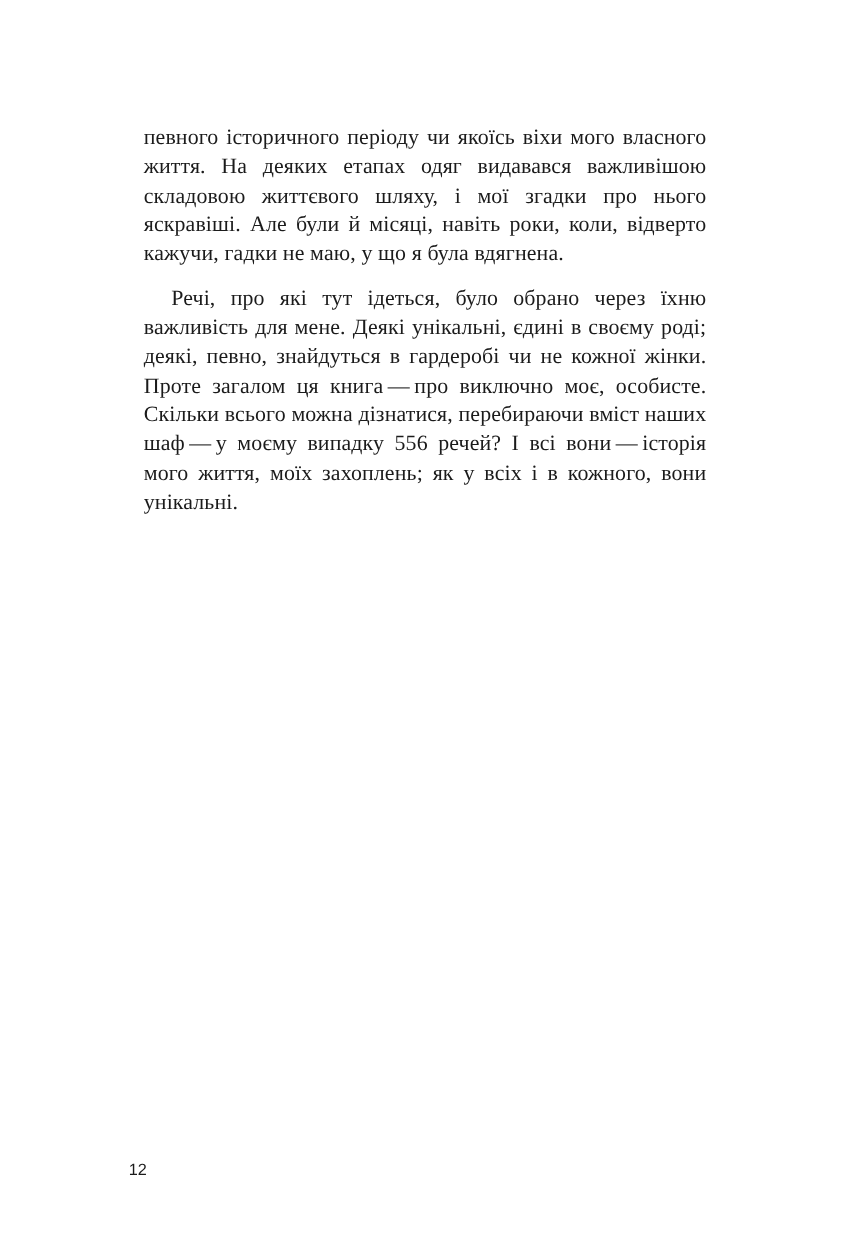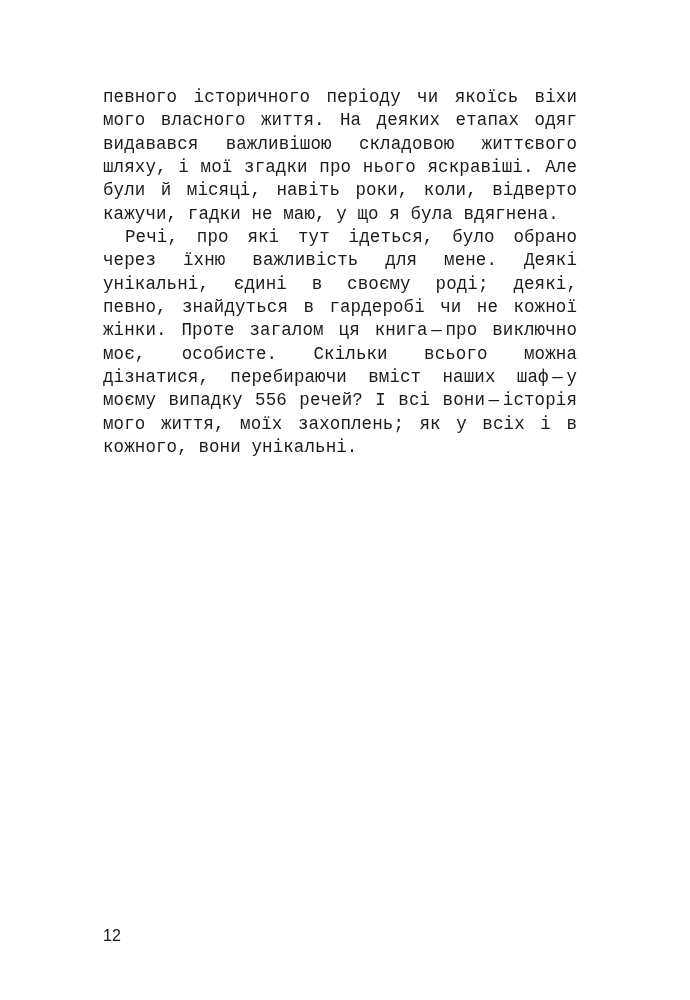--- a/index.html
+++ b/index.html
@@ -24,33 +24,32 @@
     top: 86px;
     width: 474px;
     color: #1b1b1b;
     font-family: "Liberation Serif", "DejaVu Serif", serif;
     font-size: 17.5px;
     line-height: 23.33px;
     text-align: justify;
     letter-spacing: 0.1px;
   }
   .text-block p {
-    margin: 0;
-    font-family: Liberation Mono, monospace;
+    margin: 12px;
   }
   .text-block p.indent {
     text-indent: 22px;
   }
   .page-number {
     position: absolute;
     left: 103px;
     top: 927px;
     color: #1b1b1b;
     font-family: "Liberation Sans", "DejaVu Sans", sans-serif;
-    font-size: 16px;
+    font-size: 13px;
     line-height: 17px;
   }
 </style>
 </head>
 <body>
 
 <div class="page">
 
   <div class="text-block">
     <p>певного історичного періоду чи якоїсь віхи мого власного життя. На деяких етапах одяг видавався важливішою складовою життєвого шляху, і мої згадки про нього яскравіші. Але були й місяці, навіть роки, коли, відверто кажучи, гадки не маю, у що я була вдягнена.</p>

